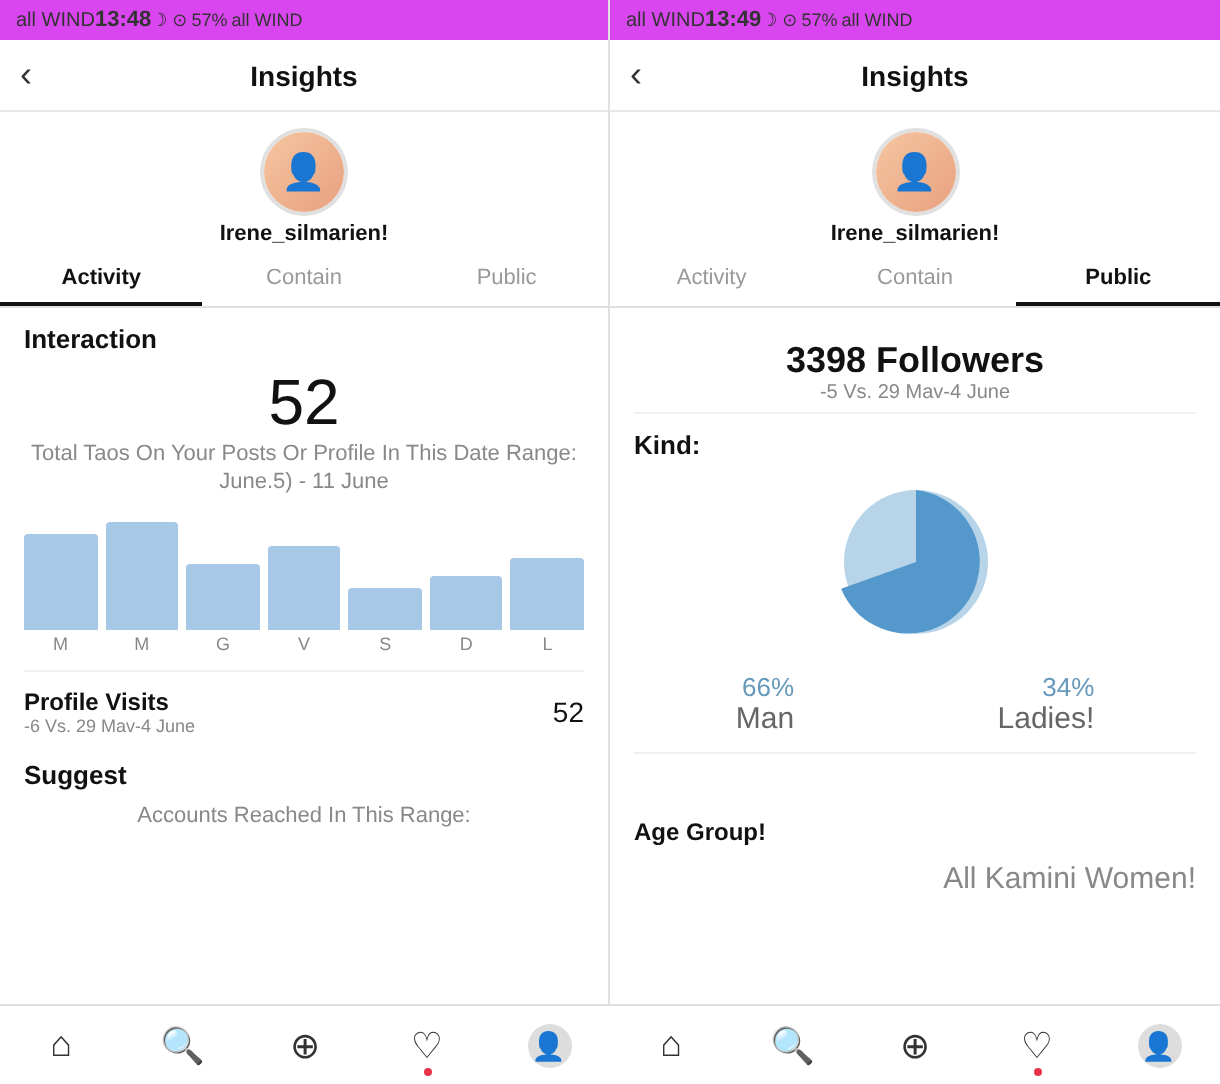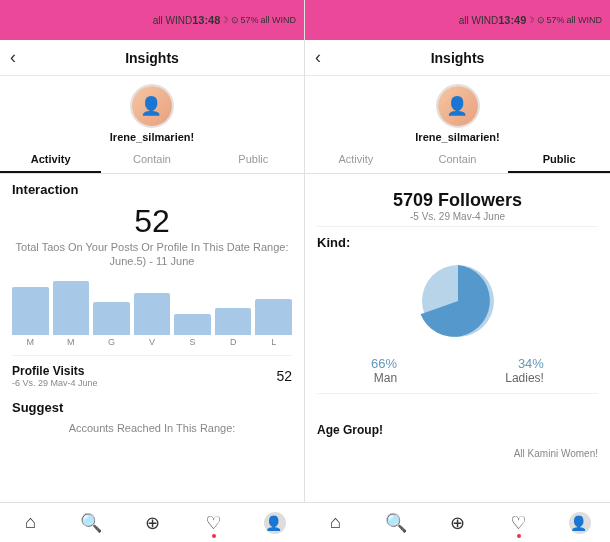--- a/index.html
+++ b/index.html
@@ -25,26 +25,26 @@
       display: flex;
       flex-direction: column;
       overflow: hidden;
       border-right: 1px solid #e0e0e0;
     }
     .screen:last-child { border-right: none; }
 
     
     .status-bar {
       display: flex;
-      justify-content: flex-end;
-      align-items: center;
-      padding: 20px 8px;
+      justify-content: flex-start;
+      align-items: center;
+      padding: 10px 8px;
       font-size: 10px;
       color: #333;
-      background: #ec4899;
+      background: #d946ef;
       height: 18px;
     }
     .status-bar .time { font-weight: 600; font-size: 11px; }
     .status-icons { display: flex; gap: 2px; align-items: center; font-size: 9px; }
 
     
     .header {
       display: flex;
       align-items: center;
       justify-content: center;
@@ -223,32 +223,32 @@
       margin: 0 auto 6px;
     }
     .pie-legend {
       display: flex;
       justify-content: space-around;
       width: 100%;
       margin-top: 4px;
     }
     .legend-item { text-align: right; }
     .legend-pct { font-size: 13px; color: #6699bb; font-weight: 500; }
-    .legend-name { font-size: 12px; color: #666; }
+    .legend-name { font-size: 15px; color: #666; }
 
     
     .age-row {
       display: flex;
       justify-content: space-between;
       align-items: center;
       padding-top: 6px;
       border-top: 1px solid #f0f0f0;
     }
     .age-label { font-size: 12px; font-weight: 600; color: #111; }
-    .age-value { font-size: 10px; color: #888; margin-top: 48px; }
+    .age-value { font-size: 15px; color: #888; margin-top: 48px; }
 
     
     .bottom-nav {
       display: flex;
       background: #fff;
       border-top: 1px solid #e0e0e0;
       height: 40px;
     }
     .nav-half {
       width: 305px;
@@ -388,21 +388,21 @@
         <span>Contain</span>
       </div>
       <div class="tab active">
         <span>Public</span>
       </div>
     </div>
 
     <div class="content">
 
       <div class="followers-section">
-        <div class="followers-count">5709 Followers</div>
+        <div class="followers-count">3398 Followers</div>
         <div class="followers-sub">-5 Vs. 29 Mav-4 June</div>
       </div>
 
       <div class="kind-section">
         <div class="kind-label">Kind:</div>
         <div class="pie-container">
           <svg class="pie-chart" viewBox="0 0 100 100">
 
             <circle cx="50" cy="50" r="40" fill="#b8d4e8"></circle>
 

